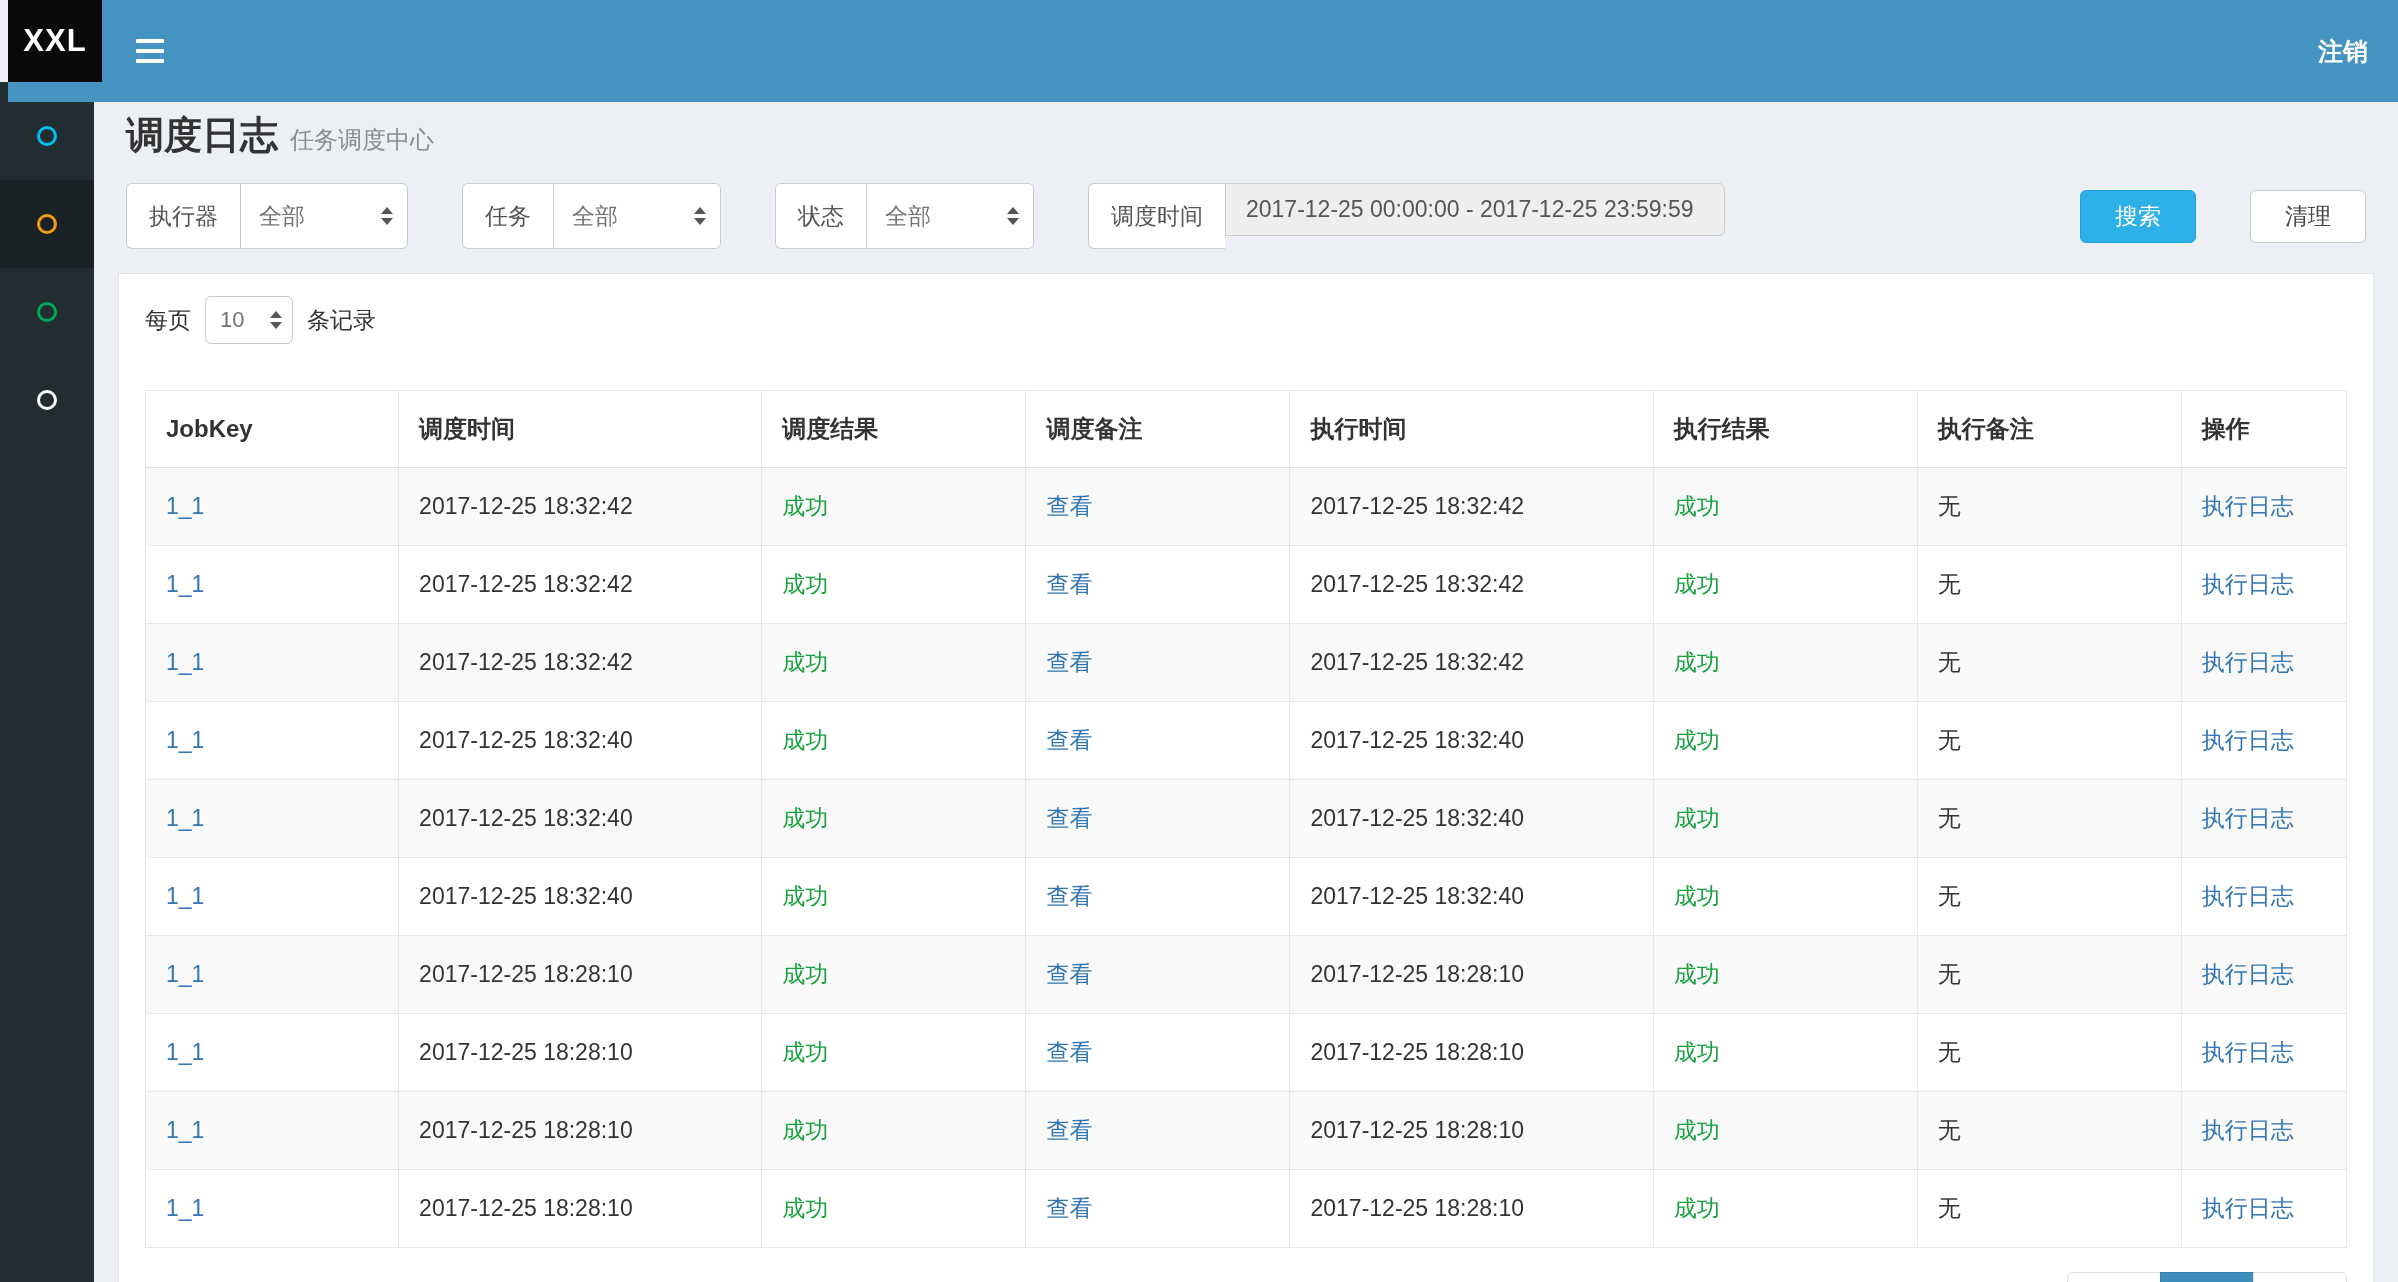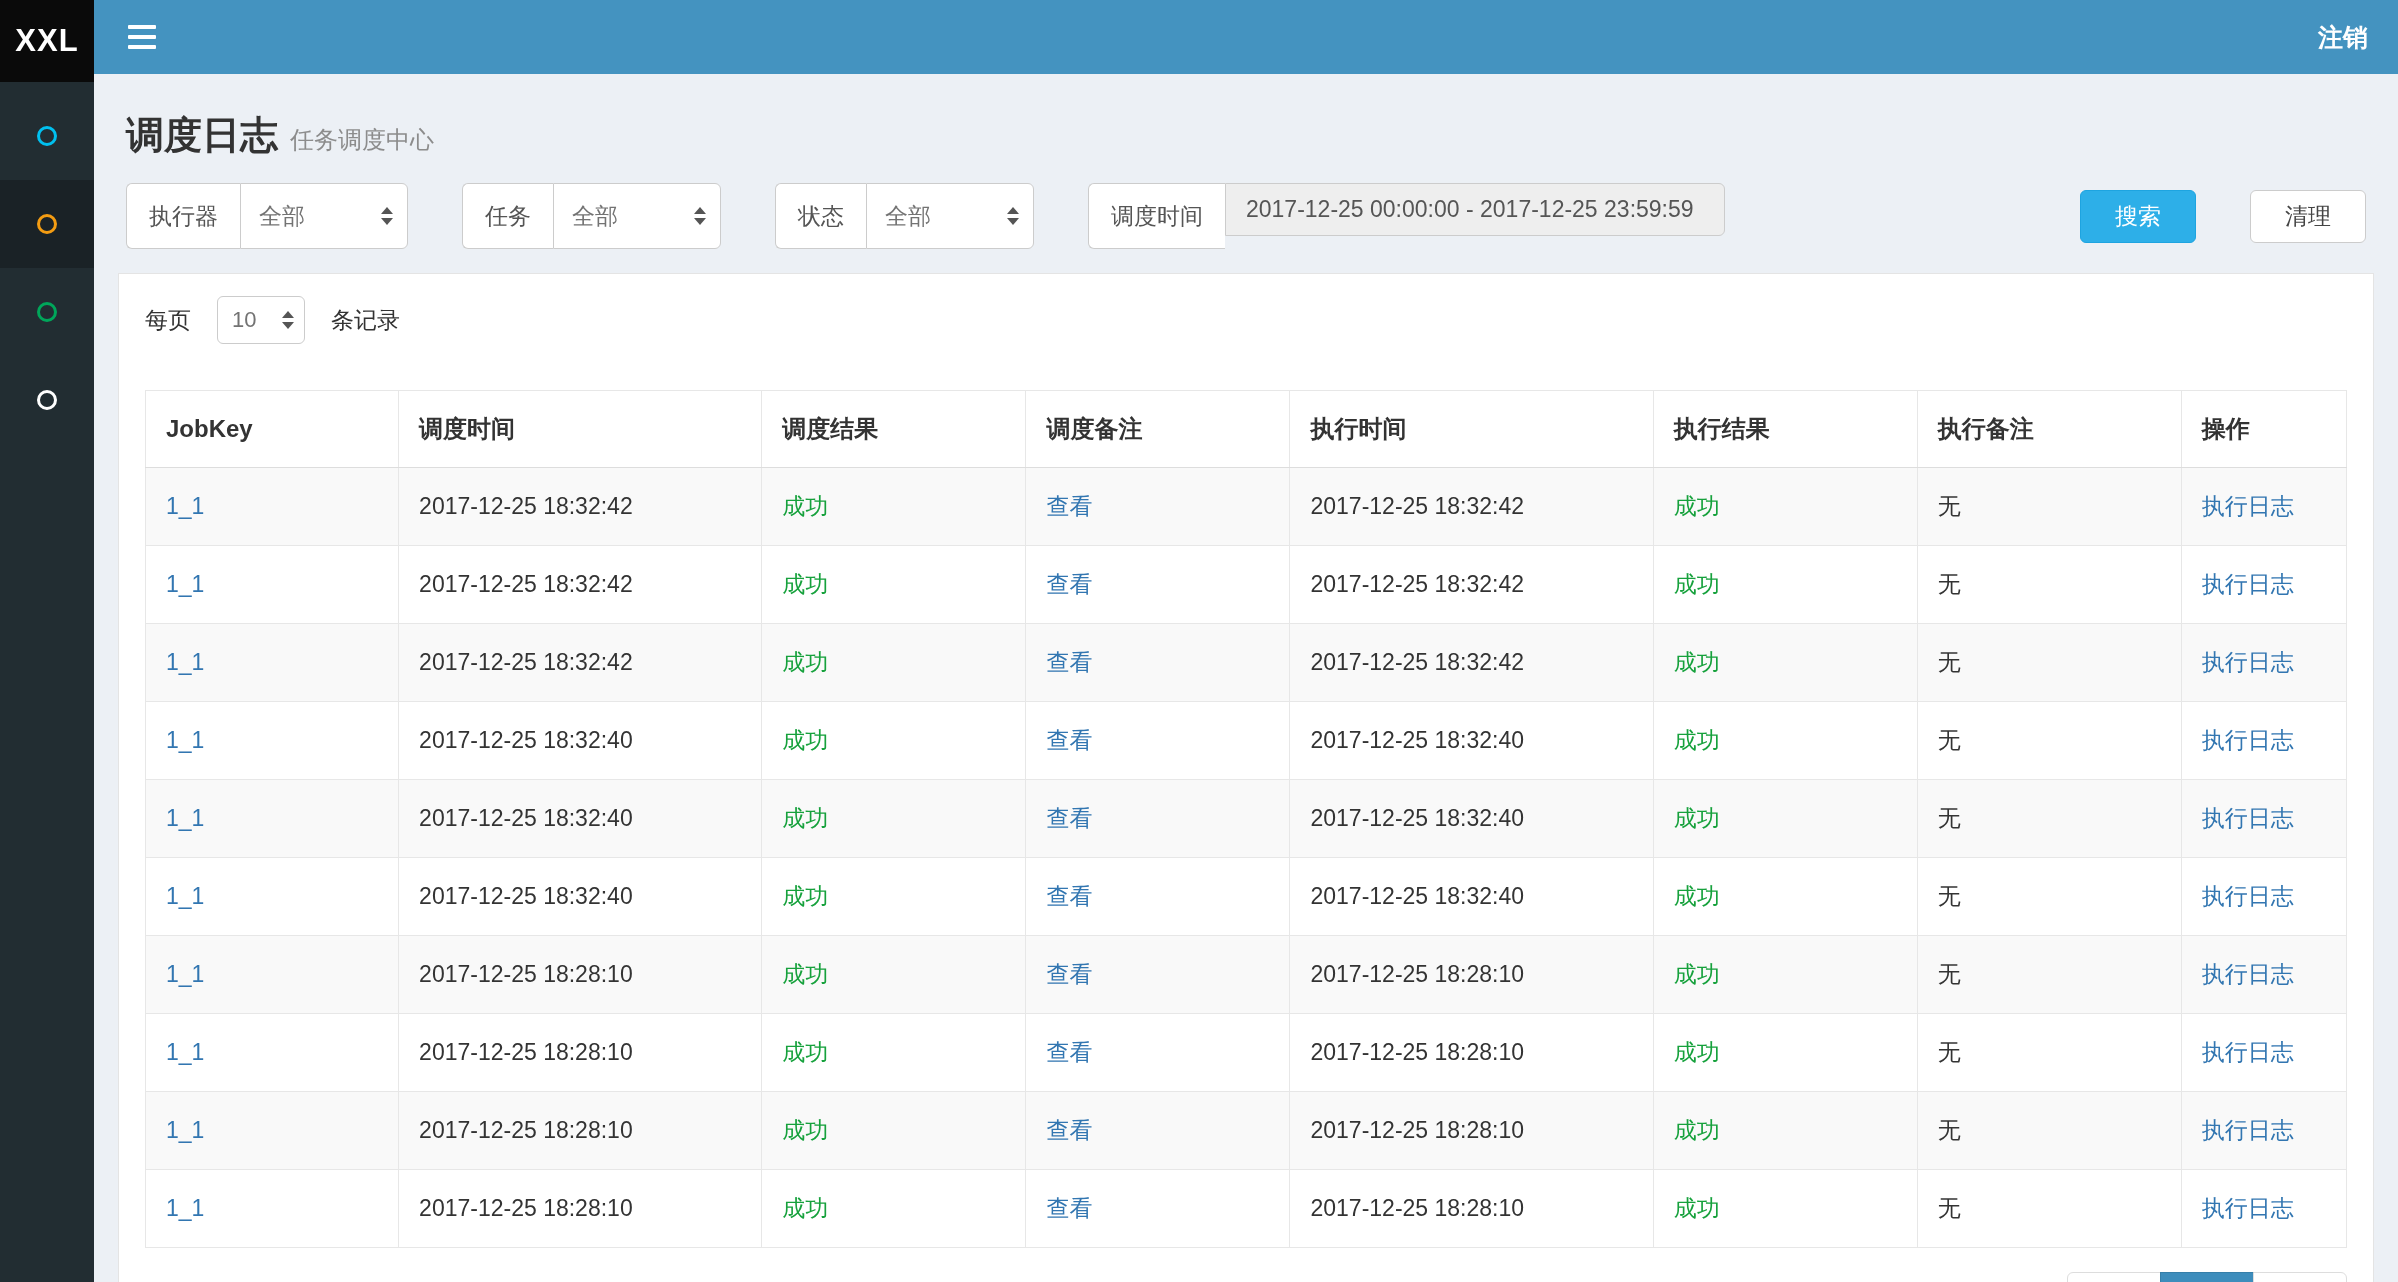--- a/index.html
+++ b/index.html
@@ -3,21 +3,21 @@
 <meta charset="utf-8">
 <style>
   * { margin:0; padding:0; box-sizing:border-box; }
   html,body { width:2398px; height:1282px; overflow:hidden; }
   body {
     font-family:"Liberation Sans","DejaVu Sans",sans-serif;
     background:var(--page-bg,#ecf0f5);
     color:#333;
   }
   
-  .navbar { position:fixed; top:0; left:0; right:0; height:74px; display:flex; z-index:10; background:var(--navbar-bg,#4493c0); }
+  .navbar { position:fixed; top:0; left:8px; right:0; height:102px; display:flex; z-index:10; background:var(--navbar-bg,#4493c0); }
   .logo { width:94px; height:82px; background:var(--logo-bg,#0a0a0a); color:#fff; font-weight:bold; font-size:31px; display:flex; align-items:center; justify-content:center; letter-spacing:1px; cursor:pointer; }
   .navbar-main { flex:1; display:flex; align-items:center; justify-content:space-between; padding:0 30px; }
   .hamburger { display:flex; flex-direction:column; gap:6px; cursor:pointer; padding:8px 4px; }
   .hamburger span { width:28px; height:4px; background:#fff; border-radius:1px; }
   .logout { color:#fff; font-size:25px; font-weight:bold; cursor:pointer; }
   
   .sidebar { position:fixed; top:82px; left:0; bottom:0; width:94px; background:var(--sidebar-bg,#222d32); padding-top:10px; z-index:9; }
   .sb-item { height:88px; display:flex; align-items:center; justify-content:center; cursor:pointer; }
   .sb-item.active { background:var(--sidebar-active-bg,#1a2226); }
   .ring { width:20px; height:20px; border-radius:50%; border:3px solid #fff; display:block; }
@@ -34,21 +34,21 @@
   .spin { display:flex; flex-direction:column; gap:4px; margin-left:18px; }
   .spin i { width:0; height:0; border-left:6px solid transparent; border-right:6px solid transparent; display:block; }
   .spin .up { border-bottom:7px solid #555; }
   .spin .down { border-top:7px solid #555; }
   .time-input { border:1px solid #ccc; border-radius:0 6px 6px 0; background:#eee; color:#555; font-size:23px; padding:12px 20px; width:500px; height:53px; font-family:inherit; }
   .btn { height:53px; padding:0 34px; font-size:23px; border-radius:6px; cursor:pointer; font-family:inherit; }
   .btn-search { background:var(--search-btn,#2dafe8); border:1px solid #1ea4e0; color:#fff; margin-left:auto; }
   .btn-clear { background:#fff; border:1px solid #ccc; color:#444; }
   
   .panel { margin:24px 24px 0 24px; background:#fff; border:1px solid #e4e4e4; padding:22px 26px 20px 26px; }
-  .per-page { display:flex; align-items:center; gap:26px; font-size:23px; color:#333; margin-bottom:46px; }
+  .per-page { display:flex; align-items:center; gap:14px; font-size:23px; color:#333; margin-bottom:46px; }
   .selectbox.small { min-width:0; width:88px; height:48px; border-radius:6px; padding:0 10px 0 14px; font-size:22px; }
   .selectbox.small .spin { margin-left:10px; }
   table { width:100%; border-collapse:collapse; }
   th,td { border:1px solid #e7e7e7; text-align:left; }
   th { font-size:24px; font-weight:bold; padding:22px 20px; border-bottom:1px solid #ddd; background:#fff; }
   td { font-size:23px; padding:23px 20px; color:#333; }
   tbody tr:nth-child(odd) { background:#f9f9f9; }
   a.link { color:var(--link,#3276b1); text-decoration:none; cursor:pointer; }
   .success { color:var(--success,#16a13c); }
   

